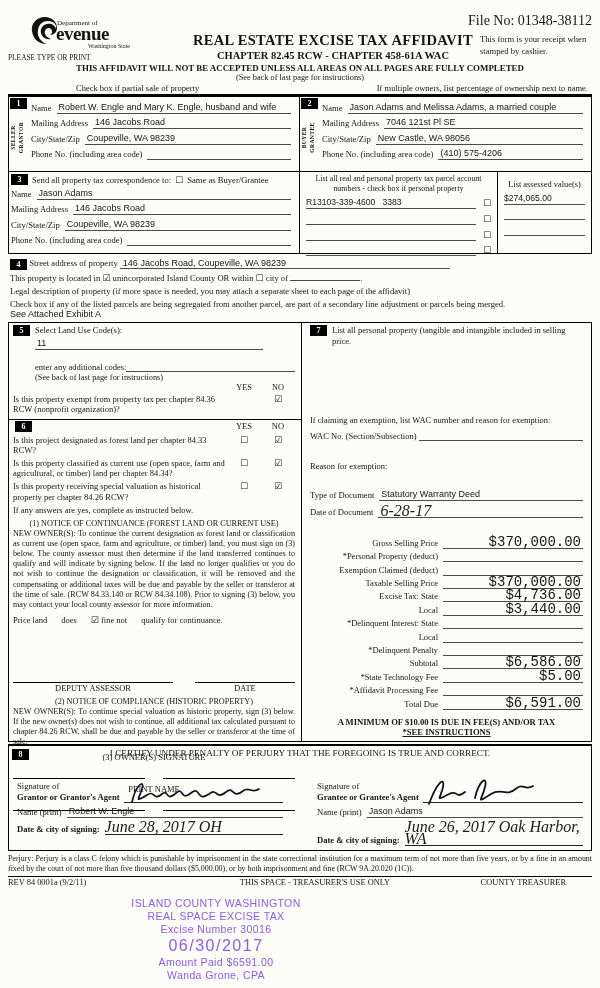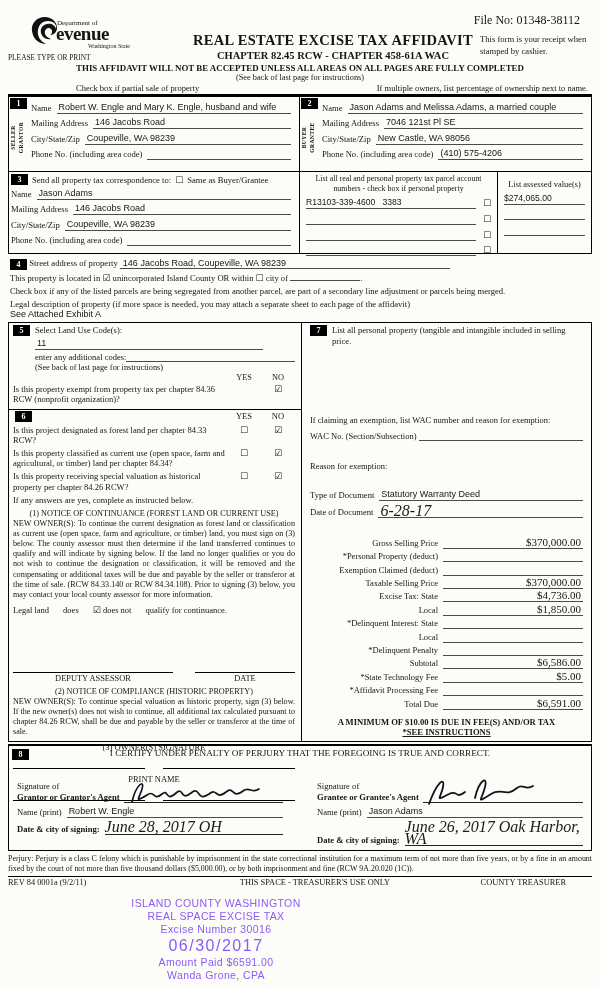--- a/index.html
+++ b/index.html
@@ -1,20 +1,20 @@
 <!DOCTYPE html>
 <html><head>
 <meta charset="utf-8">
 <style>
   * { margin:0; padding:0; box-sizing:border-box; }
   html,body { width:600px; }
   body { font-family:"Liberation Serif", serif; color:#151515; background:#e9e9e7; }
   .page { position:relative; width:600px; height:988px; background:#fcfcf9; overflow:hidden; padding:4px 8px 0 8px; }
 
-  .file-no { position:absolute; top:13px; right:20px; font-size:12px; }
+  .file-no { position:absolute; top:13px; right:8px; font-size:14px; }
 
   .header-flex { display:flex; margin-top:12px; }
   .logo-block { width:178px; position:relative; }
   .logo-row { display:flex; align-items:flex-start; padding-left:22px; }
   .logo-text1 { font-size:7px; margin-left:-3px; margin-top:3px; }
   .logo-name { font-size:19px; font-weight:bold; letter-spacing:-.5px; margin-left:-4px; margin-top:-4px; }
   .logo-state { font-size:6px; margin-left:28px; margin-top:-2px; }
   .please { font-size:7.4px; margin-top:3px; }
   .title-block { flex:1; text-align:center; padding-top:16px; }
   .title { font-size:14.5px; font-weight:bold; letter-spacing:.3px; }
@@ -53,21 +53,21 @@
   .u-city { display:inline-block; width:70px; border-bottom:1px solid #4a4a4a; }
   .street-fill { display:inline-block; min-width:330px; border-bottom:1px solid #4a4a4a; font-family:"Liberation Sans", sans-serif; font-size:9px; padding:0 3px; }
   .legal-val { font-family:"Liberation Sans", sans-serif; font-size:9px; }
 
   .cols { display:flex; height:420px; margin-top:1px; }
   .col-left { width:294px; border:1px solid #000; padding:2px 6px 2px 4px; font-size:8.5px; }
   .col-right { flex:1; border:1px solid #000; border-left:none; padding:2px 8px 4px 8px; font-size:8.5px; display:flex; flex-direction:column; }
 
   .s5-head { display:flex; gap:5px; align-items:center; }
   .code-fill { display:block; margin-left:22px; width:228px; border-bottom:1px solid #4a4a4a; font-family:"Liberation Sans", sans-serif; font-size:9px; line-height:11px; min-height:12px; margin-top:2px; padding-left:2px; }
-  .addl-row { display:flex; align-items:flex-end; margin-left:22px; margin-top:0;justify-content:space-between; }
+  .addl-row { display:flex; align-items:flex-end; margin-left:22px; margin-top:10px;justify-content:space-between; }
   .addl-row .fill { height:11px; }
   .sb { margin-left:22px; font-size:8.3px; margin-top:1px; }
   .yn-head { display:flex; font-size:8.3px; margin-top:1px; }
   .yn-head .sp { flex:1; }
   .ynl { width:34px; text-align:center; }
   .q-row { display:flex; margin-top:2.5px; }
   .q-text { flex:1; line-height:1.22; }
   .q-yes,.q-no { width:34px; text-align:center; font-family:"DejaVu Sans", sans-serif; font-size:9px; }
   .divider6 { border-top:1.5px solid #000; margin:4px -6px 0 -4px; }
   .s6-head { display:flex; margin-top:1px; }
@@ -88,21 +88,21 @@
   .s7-head .txt { flex:1; line-height:1.3; }
   .spacer1 { flex:1.6; }
   .spacer2 { flex:0.35; }
   .spacer3 { flex:0.4; }
   .wac-row { display:flex; align-items:flex-end; margin-top:4px; }
   .doc-row { display:flex; align-items:flex-end; margin-top:4px; font-size:8.6px; }
   .doc-row .lbl { margin-right:5px; line-height:11px; }
   .hand { font-family:Liberation Serif, serif; font-style:italic; font-size:16px; line-height:12px; color:#1a1a1a; }
   .fin-row { display:flex; align-items:flex-end; height:13.4px; }
   .fin-label { flex:1; text-align:right; padding-right:5px; line-height:11px; }
-  .fin-value { width:140px; border-bottom:1px solid #4a4a4a; text-align:right; font-family:Liberation Serif, serif; font-size:11px; line-height:11px; min-height:12px; padding-right:2px; }
+  .fin-value { width:140px; border-bottom:1px solid #4a4a4a; text-align:right; font-family:Liberation Mono, monospace; font-size:14px; line-height:11px; min-height:12px; padding-right:2px; }
   .min-note { text-align:center; font-weight:bold; font-size:8.6px; margin-top:7px; }
   .see-instr { text-align:center; font-weight:bold; font-size:8.6px; text-decoration:underline; }
 
   .s8 { border:1px solid #000; border-top:2px solid #000; margin-top:2px; padding:2px 8px 4px 8px; position:relative; }
   .s8 .badge { position:absolute; top:3px; left:3px; }
   .certify { text-align:center; font-size:9.2px; }
   .sig-cols { display:flex; gap:34px; margin-top:19px; }
   .sig-col { flex:1; }
   .sig-row { display:flex; align-items:flex-end; }
   .sig-who { font-size:8.6px; line-height:1.25; white-space:nowrap; }
@@ -275,22 +275,22 @@
       <span class="street-fill">146 Jacobs Road, Coupeville, WA 98239</span>
     </div>
     <div class="line">
       <span>This property is located in</span>
       <span class="glyph">☑</span>
       <span>unincorporated Island County OR within</span>
       <span class="glyph">☐</span>
       <span>city of</span>
       <span class="u-city"></span>.
     </div>
+    <div class="line">Legal description of property (if more space is needed, you may attach a separate sheet to each page of the affidavit)</div>
     <div class="line">Check box if any of the listed parcels are being segregated from another parcel, are part of a secondary line adjustment or parcels being merged.</div>
-    <div class="line">Legal description of property (if more space is needed, you may attach a separate sheet to each page of the affidavit)</div>
     <div class="legal-val">See Attached Exhibit A</div>
   </div>
 
   <div class="cols">
     <div class="col-left">
       <div class="s5-head">
         <span class="badge">5</span>
         <span>Select Land Use Code(s):</span>
       </div>
       <span class="code-fill">11</span>
@@ -327,23 +327,23 @@
       </div>
       <div class="q-row">
         <span class="q-text">Is this property receiving special valuation as historical property per chapter 84.26 RCW?</span>
         <span class="q-yes">☐</span>
         <span class="q-no">☑</span>
       </div>
       <div class="if-yes">If any answers are yes, complete as instructed below.</div>
       <div class="notice-title">(1) NOTICE OF CONTINUANCE (FOREST LAND OR CURRENT USE)</div>
       <div class="notice-body">NEW OWNER(S):  To continue the current designation as forest land or classification as current use (open space, farm and agriculture, or timber) land, you must sign on (3) below.  The county assessor must then determine if the land transferred continues to qualify and will indicate by signing below. If the land no longer qualifies or you do not wish to continue the designation or classification, it will be removed and the compensating or additional taxes will be due and payable by the seller or transferor at the time of sale.  (RCW 84.33.140 or RCW 84.34.108).  Prior to signing (3) below, you may contact your local county assessor for more information.</div>
       <div class="this-land">
-        <span>Legal land</span>
+        <span>Price land</span>
         <span>does</span>
-        <span><span class="glyph">☑</span> <span>does not</span></span>
+        <span><span class="glyph">☑</span> <span>fine not</span></span>
         <span>qualify for continuance.</span>
       </div>
       <div class="da-row">
         <div class="da-seg a">DEPUTY ASSESSOR</div>
         <div class="da-seg b">DATE</div>
       </div>
       <div class="notice-title">(2) NOTICE OF COMPLIANCE (HISTORIC PROPERTY)</div>
       <div class="notice-body">NEW OWNER(S): To continue special valuation as historic property, sign (3) below.  If the new owner(s) does not wish to continue, all additional tax calculated pursuant to chapter 84.26 RCW, shall be due and payable by the seller or transferor at the time of sale.</div>
       <div class="center-label">(3) OWNER(S) SIGNATURE</div>
       <div class="sig-split">
@@ -391,21 +391,21 @@
       <div class="fin-row">
           <span class="fin-label">Taxable Selling Price</span>
           <span class="fin-value">$370,000.00</span>
         </div>
       <div class="fin-row">
           <span class="fin-label">Excise Tax:  State</span>
           <span class="fin-value">$4,736.00</span>
         </div>
       <div class="fin-row">
           <span class="fin-label">Local</span>
-          <span class="fin-value">$1,850.00</span>
+          <span class="fin-value">$3,440.00</span>
         </div>
       <div class="fin-row">
           <span class="fin-label">*Delinquent Interest:  State</span>
           <span class="fin-value"></span>
         </div>
       <div class="fin-row">
           <span class="fin-label">Local</span>
           <span class="fin-value"></span>
         </div>
       <div class="fin-row">

